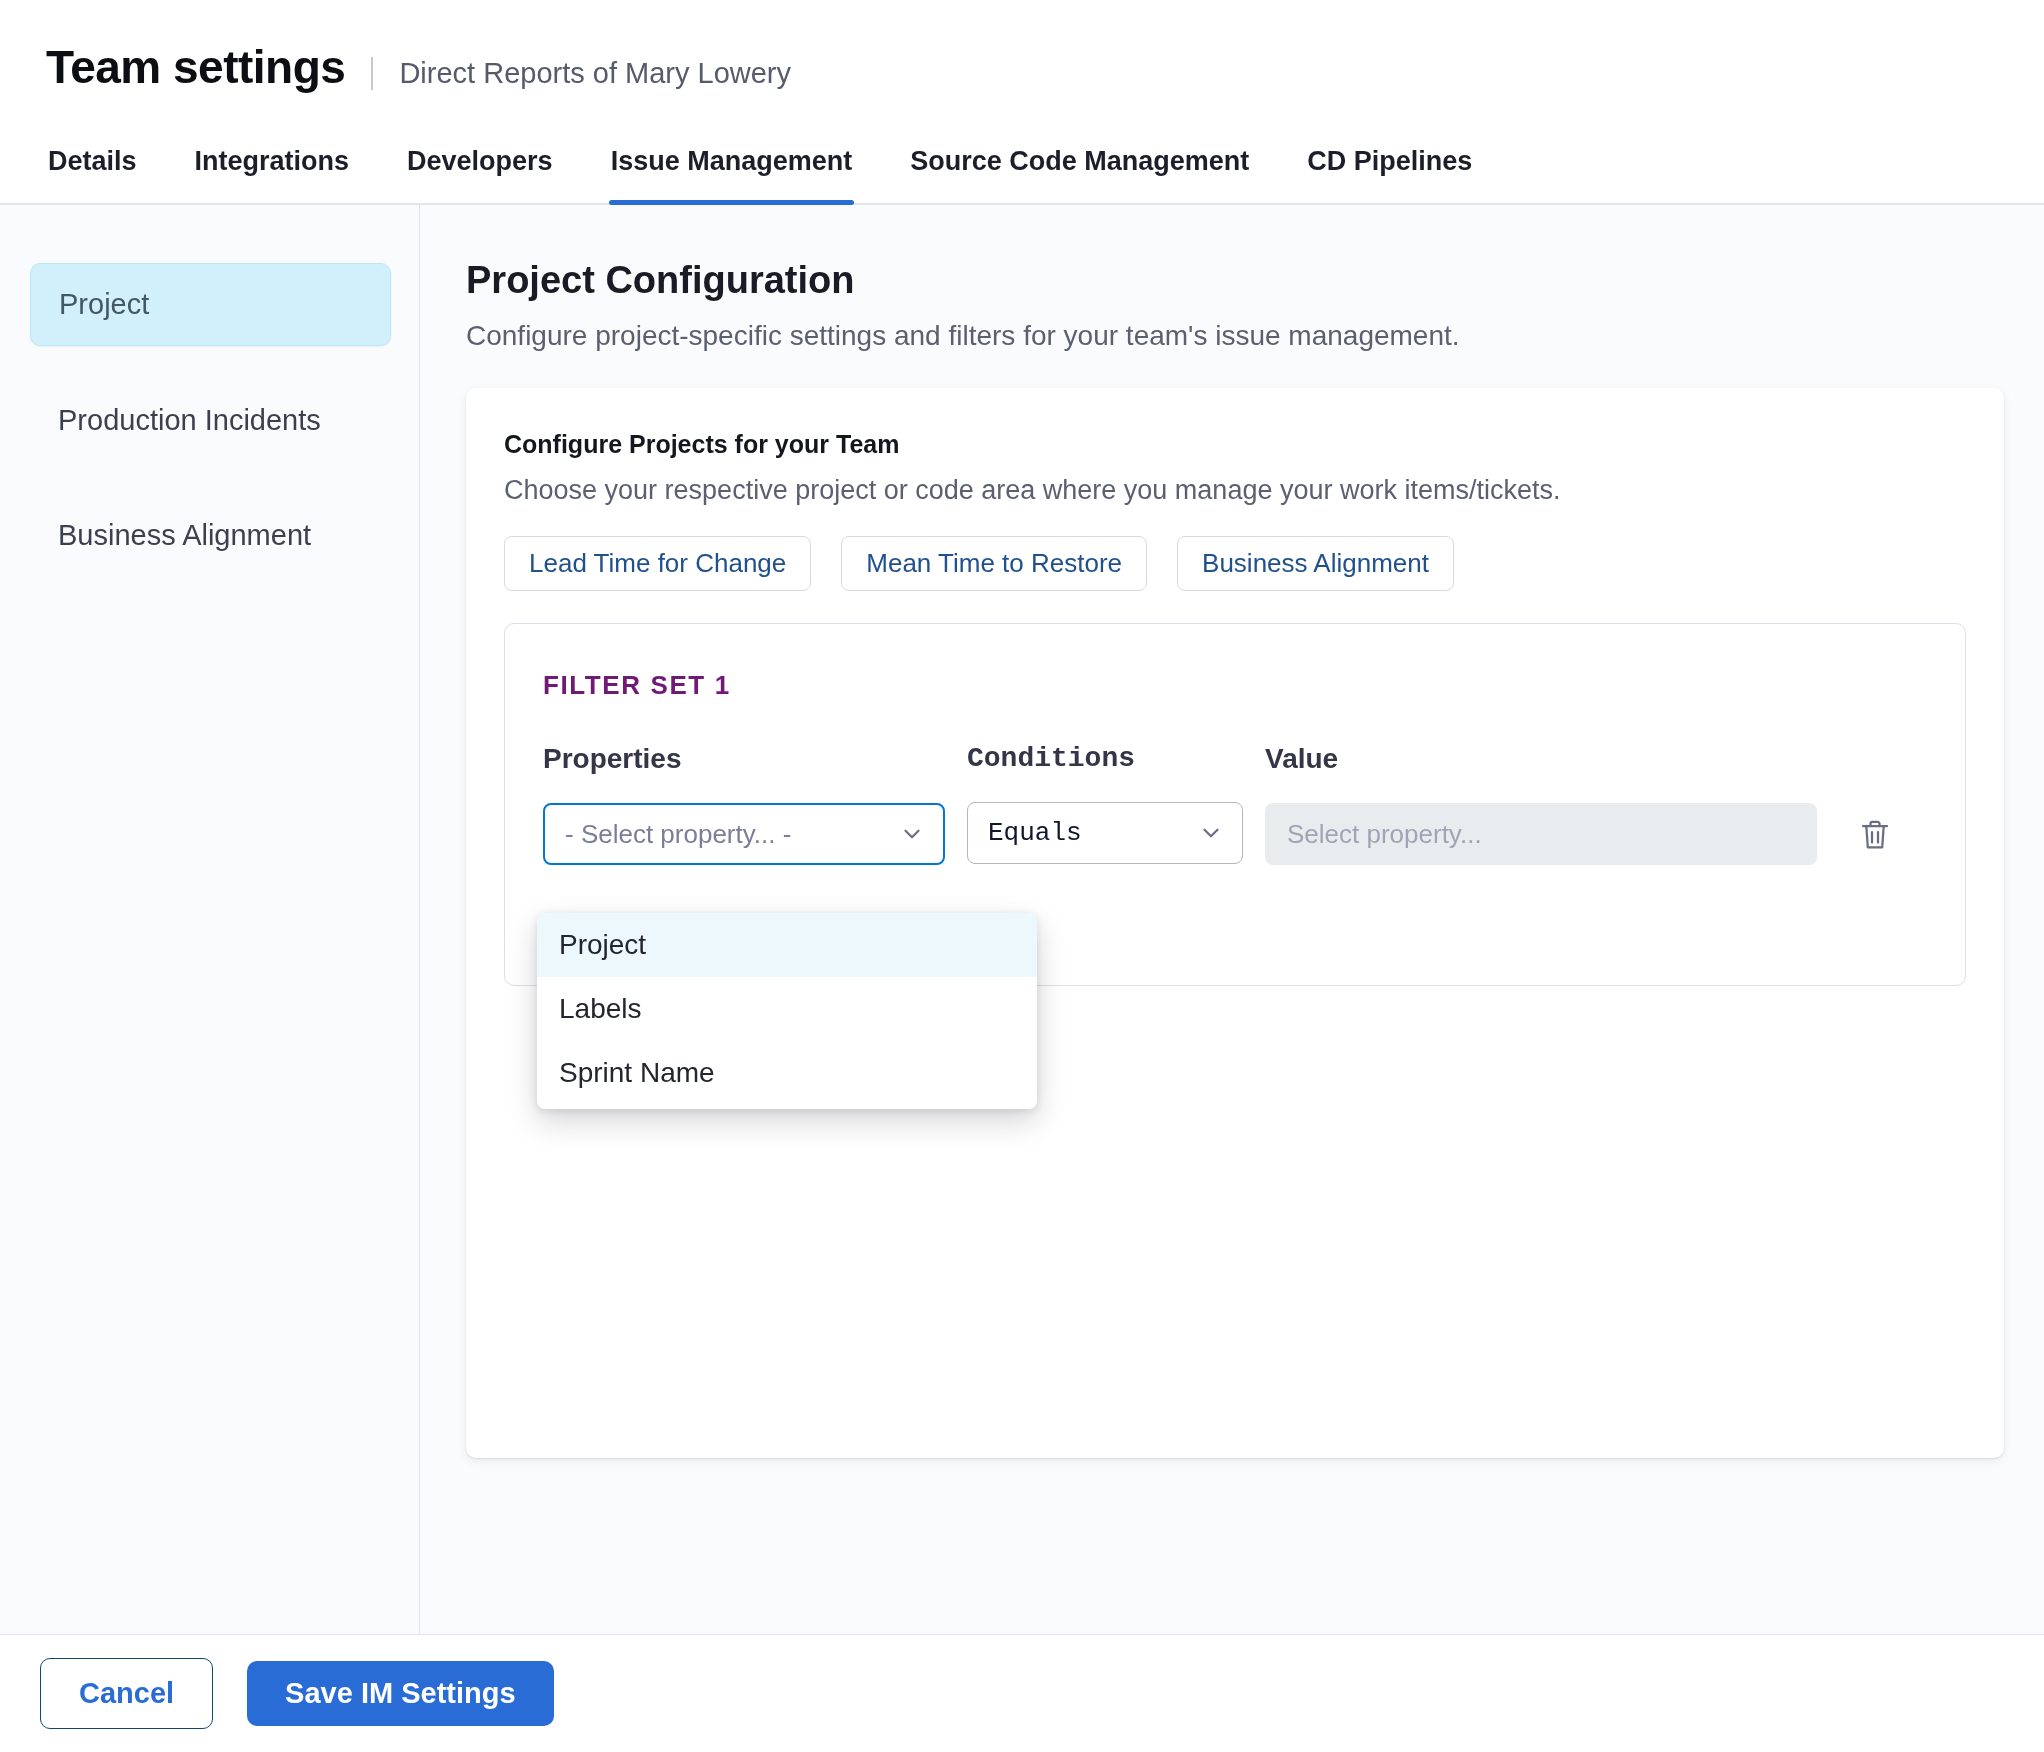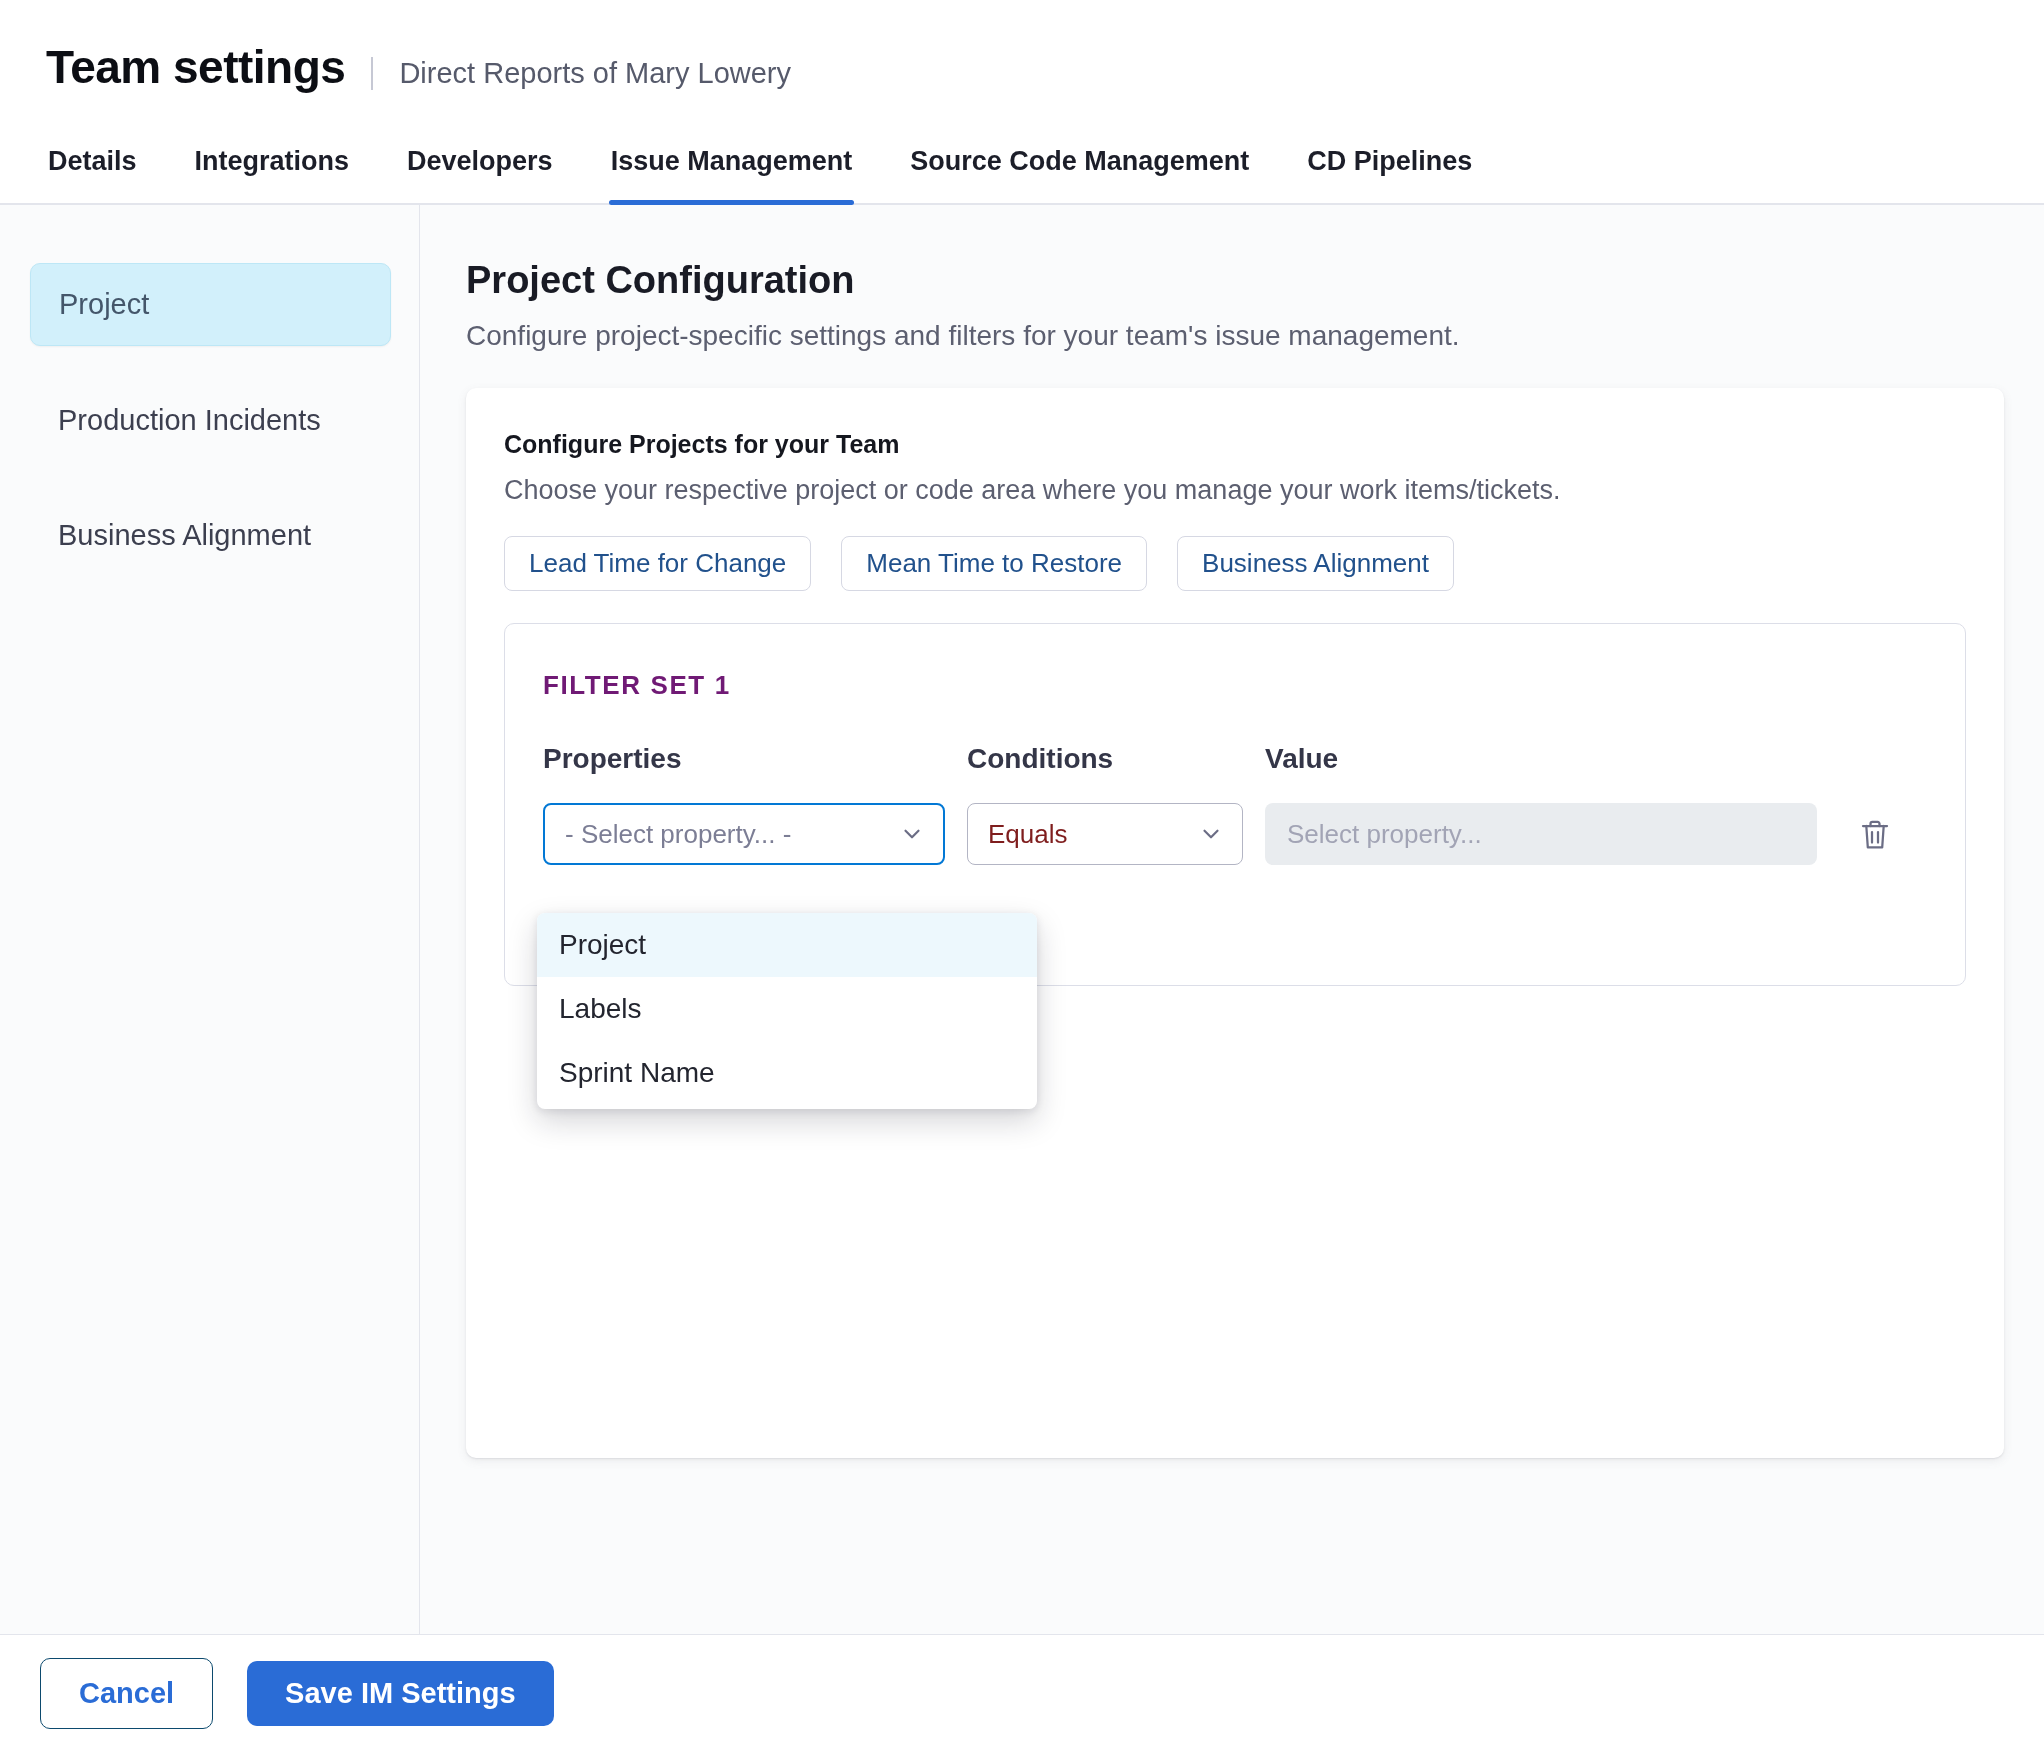--- a/index.html
+++ b/index.html
@@ -47,28 +47,28 @@
   .chip-row { display: flex; gap: 30px; margin-top: 30px; }
   .metric-chip { font-size: 26px; color: #21518c; background: #fff; border: 1px solid #d6d8e3; border-radius: 8px; padding: 11px 24px; cursor: pointer; }
 
   
   .filter-box { border: 1px solid #dcdee8; border-radius: 10px; margin-top: 32px; padding: 46px 38px 120px 38px; position: relative; }
   .filter-title { font-size: 26px; font-weight: 700; letter-spacing: 1.6px; color: #701a75; }
 
   .filter-grid { display: flex; gap: 22px; margin-top: 42px; align-items: flex-start; }
   .fcol { display: flex; flex-direction: column; }
   .fcol.properties { width: 402px; position: relative; }
-  .fcol.conditions { width: 276px; }
+  .fcol.conditions { width: 276px; font-family: Liberation Mono, monospace; }
   .fcol.value { width: 552px; }
   .col-head { font-size: 28px; font-weight: 700; color: #343648; margin-bottom: 28px; }
 
   .select-box { height: 62px; display: flex; align-items: center; justify-content: space-between; gap: 10px;
                 padding: 0 18px 0 20px; border-radius: 8px; background: #fff; font-size: 26px; cursor: pointer; }
   .select-box.property { border: 2px solid #0278d5; color: #7c7e95; }
-  .select-box.condition { border: 1px solid #b3b5c4; color: #7f1d1d; }
+  .select-box.condition { border: 1px solid #b3b5c4; color: #0f172a; }
 
   .value-input { height: 62px; width: 100%; border: none; background: #e9ecef; border-radius: 8px;
                  padding: 0 22px; font-size: 26px; color: #3c3f4f; outline: none; }
   .value-input::placeholder { color: #a2a4b5; }
 
   .trash-col { margin-left: auto; padding-top: 68px; padding-right: 28px; }
   .trash-btn { background: none; border: none; cursor: pointer; padding: 6px; }
 
   
   .dropdown { position: absolute; top: 170px; left: -6px; width: 500px; background: #fff; border-radius: 8px; z-index: 20;

